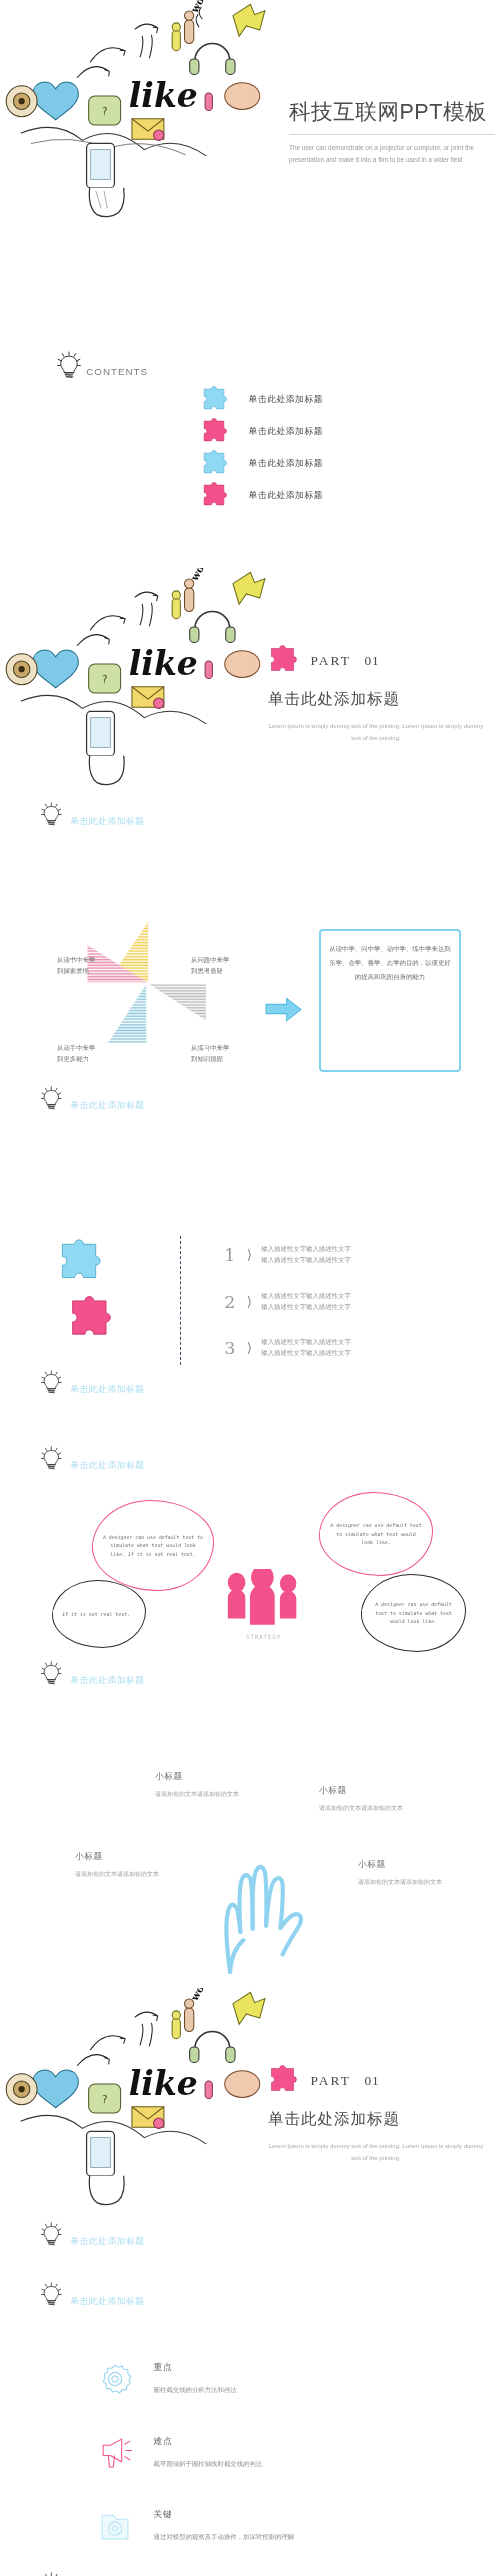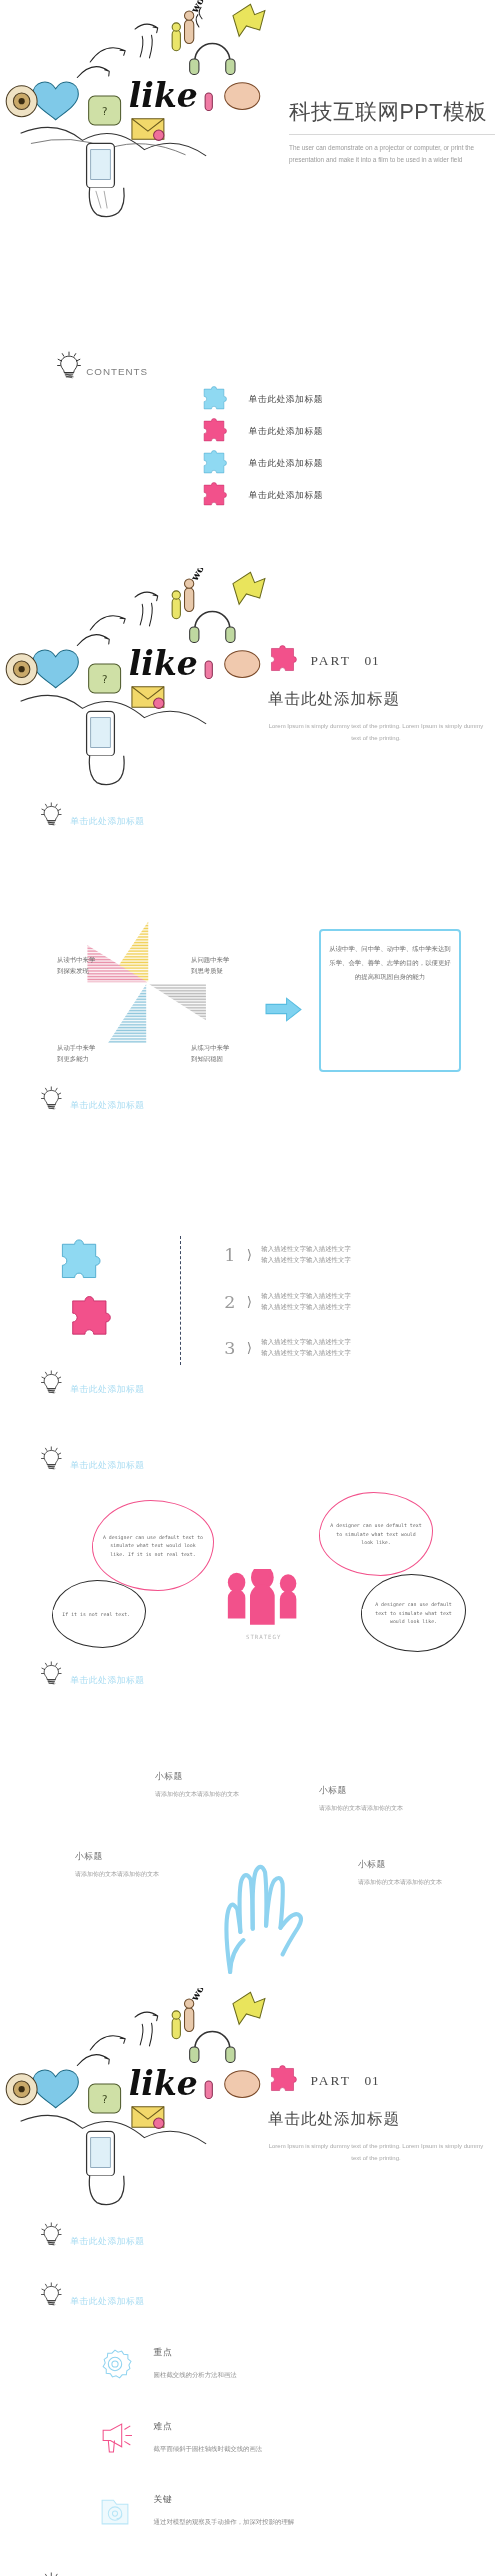--- a/index.html
+++ b/index.html
@@ -61,21 +61,21 @@
   .bubble:after{content:"";position:absolute;width:8.2px;height:7.2px;background:#fff;border-radius:0 0 60% 40%;}
   .people{position:absolute;}
   .strategy{position:absolute;font-family:"DejaVu Sans Mono","Liberation Mono",monospace;font-size:5.7px;letter-spacing:1px;color:#b8b8b8;}
 
   
   .h-item{position:absolute;width:90px;}
   .h-title{font-size:8.8px;color:#6f6f6f;letter-spacing:0.5px;}
   .h-body{font-size:6px;color:#9b9b9b;line-height:1.7;margin-top:6.2px;}
 
   
-  .kp{position:absolute;display:flex;align-items:flex-start;gap:21.6px;}
+  .kp{position:absolute;display:flex;align-items:flex-start;gap:21.6px;margin-top:15px;}
   .kp-ico{width:34px;height:34px;flex:0 0 auto;}
   .kp-title{font-size:8.8px;color:#5e5e5e;letter-spacing:0.5px;}
   .kp-body{font-size:6.4px;color:#8d8d8d;margin-top:12.4px;}
 </style>
 </head>
 <body>
 
 <svg width="0" height="0" style="position:absolute" aria-hidden="true">
   <defs>
 

